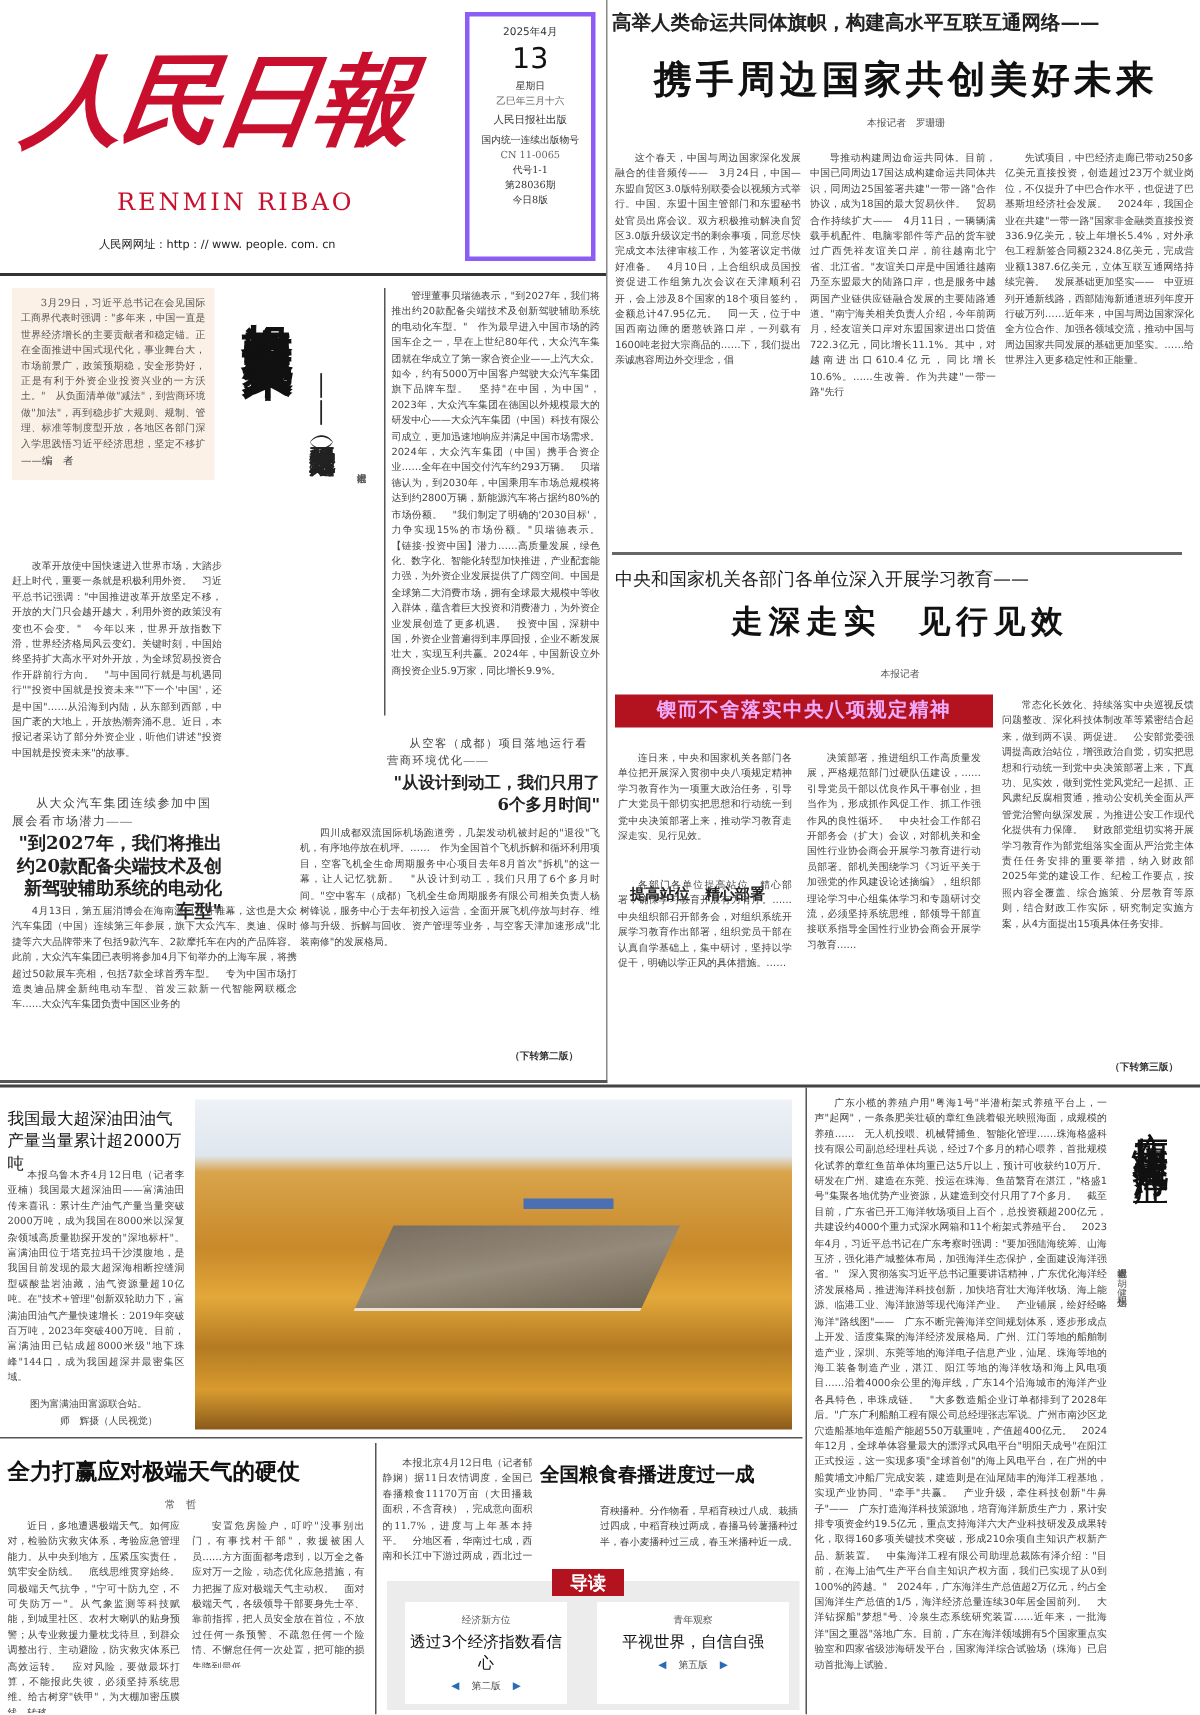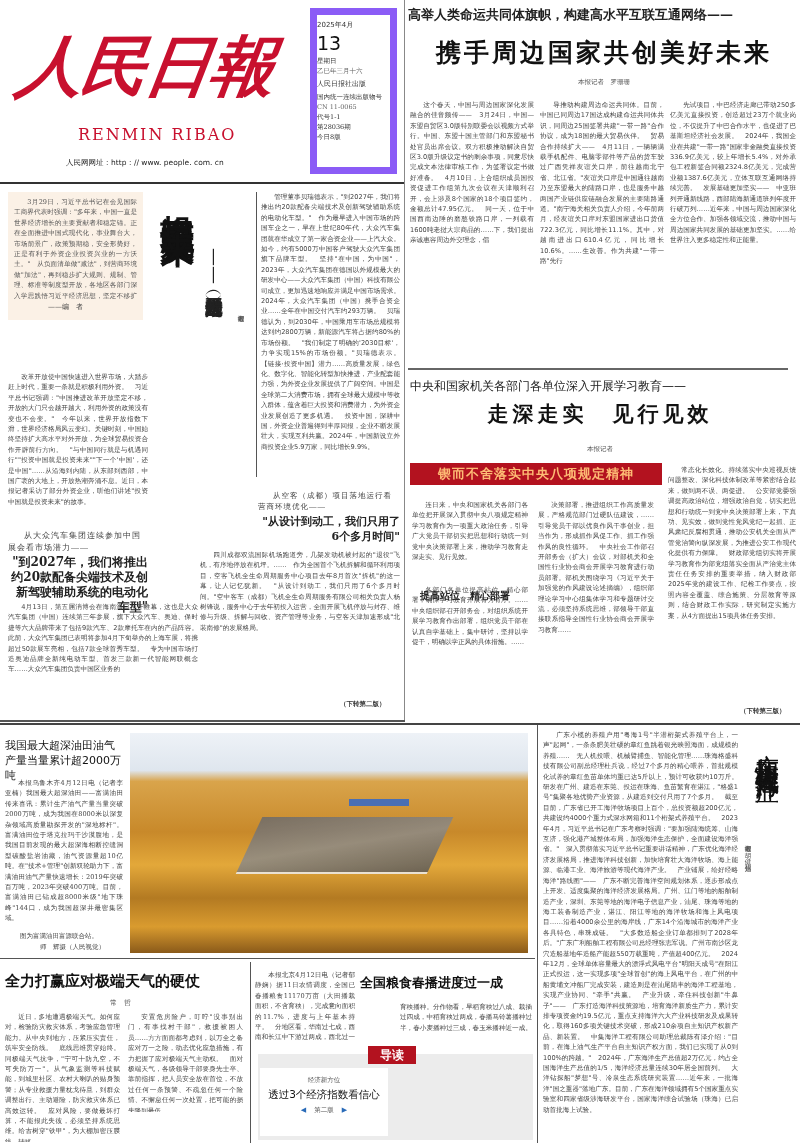--- a/index.html
+++ b/index.html
@@ -6,31 +6,31 @@
 html,body{width:800px;height:1143px;overflow:hidden;background:#fff}
 body{font-family:"DejaVu Sans","Liberation Sans",sans-serif;color:#222;position:relative}
 .abs{position:absolute}
 .txt{font-size:6.6px;line-height:10.4px;color:#444;text-align:justify;overflow:hidden}
 .serif{font-family:"DejaVu Serif","Liberation Serif",serif}
 .rule{position:absolute;background:#333}
 
 .logo{left:18px;top:6px;width:270px;height:120px;color:#c8102e;font-family:"DejaVu Serif","Liberation Serif",serif;font-size:66px;font-weight:bold;letter-spacing:-2px;font-style:italic;transform:skewX(-8deg);line-height:120px}
 .logo-en{left:78px;top:125px;color:#c8102e;font-family:"DejaVu Serif","Liberation Serif",serif;font-size:16px;letter-spacing:2px}
 .website{left:66px;top:158px;font-size:7.5px;color:#222}
-.datebox{left:310px;top:8px;width:87px;height:166px;border:7px solid #8b5cf6;font-size:6.5px;line-height:10px;color:#333;padding-top:5px}
+.datebox{left:310px;top:8px;width:87px;height:166px;border:3px solid #8b5cf6;text-align:center;font-size:6.5px;line-height:10px;color:#333;padding-top:5px}
 .datebox .day{font-size:19px;line-height:26px;color:#111}
 .headline-top{left:408px;top:6px;width:392px;font-family:"DejaVu Serif","Liberation Serif",serif;font-size:13px;font-weight:bold;color:#222}
 .headline-main{left:408px;top:36px;width:392px;text-align:center;font-size:25px;font-weight:bold;letter-spacing:3px;color:#111}
 .byline{font-size:6.5px;color:#555;text-align:center;font-family:"DejaVu Serif","Liberation Serif",serif}
 .sidebox{left:8px;top:192px;width:135px;height:128px;background:#fbf1e6;padding:5px 6px;font-family:"DejaVu Serif","Liberation Serif",serif}
 .vert-big{writing-mode:vertical-rl;font-size:34px;font-weight:900;color:#111;letter-spacing:2px;line-height:40px}
 .vert-sub{writing-mode:vertical-rl;font-family:"DejaVu Serif","Liberation Serif",serif;font-size:18px;color:#222;line-height:22px}
 .subhead{font-family:"DejaVu Serif","Liberation Serif",serif;font-size:12px;font-weight:bold;color:#222;line-height:15px}
 .kicker{font-family:Liberation Serif, serif;font-size:8px;color:#444;letter-spacing:1px}
-.redbar{background:#b3121f;color:#fdba74;font-weight:bold;font-size:13px;text-align:center;line-height:22px;letter-spacing:1px}
+.redbar{background:#b3121f;color:#f0abfc;font-weight:bold;font-size:13px;text-align:center;line-height:22px;letter-spacing:1px}
 .photo{background:linear-gradient(180deg,#eef2f7 0%,#dfe6ee 17%,#d9a44b 22%,#c8892a 45%,#e3a83a 60%,#b37a22 75%,#d99b2f 88%,#8a5a1a 100%)}
 .photo .plant{position:absolute;left:30%;top:38%;width:48%;height:26%;background:linear-gradient(170deg,#6c6a6a,#8d8b88 50%,#5c5a58);transform:skewX(-25deg);opacity:.85;border-bottom:2px solid #eee}
 .photo .bldg{position:absolute;left:55%;top:30%;width:15%;height:3%;background:#4a6fb3}
 .daodu{background:#ececec}
 .daodu-card{background:#fff;text-align:center}
 .arrow{color:#2a6bb8;font-size:7px}
 </style>
 </head>
 <body>
 
@@ -57,21 +57,21 @@
 <div class="abs headline-top">高举人类命运共同体旗帜，构建高水平互联互通网络——</div>
 <div class="abs headline-main">携手周边国家共创美好未来</div>
 <div class="abs byline" style="left:408px;top:78px;width:392px">本报记者　罗珊珊</div>
 <div class="abs txt" style="left:410px;top:100px;width:124px;height:250px;text-indent:2em">这个春天，中国与周边国家深化发展融合的佳音频传——　3月24日，中国—东盟自贸区3.0版特别联委会以视频方式举行。中国、东盟十国主管部门和东盟秘书处官员出席会议。双方积极推动解决自贸区3.0版升级议定书的剩余事项，同意尽快完成文本法律审核工作，为签署议定书做好准备。　4月10日，上合组织成员国投资促进工作组第九次会议在天津顺利召开，会上涉及8个国家的18个项目签约，金额总计47.95亿元。　同一天，位于中国西南边陲的磨憨铁路口岸，一列载有1600吨老挝大宗商品的……下，我们提出亲诚惠容周边外交理念，倡</div>
 <div class="abs txt" style="left:540px;top:100px;width:124px;height:250px;text-indent:2em">导推动构建周边命运共同体。目前，中国已同周边17国达成构建命运共同体共识，同周边25国签署共建"一带一路"合作协议，成为18国的最大贸易伙伴。　贸易合作持续扩大——　4月11日，一辆辆满载手机配件、电脑零部件等产品的货车驶过广西凭祥友谊关口岸，前往越南北宁省、北江省。"友谊关口岸是中国通往越南乃至东盟最大的陆路口岸，也是服务中越两国产业链供应链融合发展的主要陆路通道。"南宁海关相关负责人介绍，今年前两月，经友谊关口岸对东盟国家进出口货值722.3亿元，同比增长11.1%。其中，对越南进出口610.4亿元，同比增长10.6%。……生改善。作为共建"一带一路"先行</div>
 <div class="abs txt" style="left:670px;top:100px;width:126px;height:250px;text-indent:2em">先试项目，中巴经济走廊已带动250多亿美元直接投资，创造超过23万个就业岗位，不仅提升了中巴合作水平，也促进了巴基斯坦经济社会发展。　2024年，我国企业在共建"一带一路"国家非金融类直接投资336.9亿美元，较上年增长5.4%，对外承包工程新签合同额2324.8亿美元，完成营业额1387.6亿美元，立体互联互通网络持续完善。　发展基础更加坚实——　中亚班列开通新线路，西部陆海新通道班列年度开行破万列……近年来，中国与周边国家深化全方位合作、加强各领域交流，推动中国与周边国家共同发展的基础更加坚实。……给世界注入更多稳定性和正能量。</div>
 <div class="rule" style="left:408px;top:368px;width:380px;height:2px;background:#666"></div>
 
 <div class="abs sidebox">
   <div class="txt serif" style="height:105px;text-indent:2em;color:#555">3月29日，习近平总书记在会见国际工商界代表时强调："多年来，中国一直是世界经济增长的主要贡献者和稳定锚。正在全面推进中国式现代化，事业舞台大，市场前景广，政策预期稳，安全形势好，正是有利于外资企业投资兴业的一方沃土。"　从负面清单做"减法"，到营商环境做"加法"，再到稳步扩大规则、规制、管理、标准等制度型开放，各地区各部门深入学思践悟习近平经济思想，坚定不移扩大高水平对外开放。　近日，本报记者奔赴一线，聆听外资外贸企业的心声，探寻创新活力，触摸发展脉动，见证一个个勇于开拓、深耕中国、双向奔赴的故事。</div>
-  <div style="text-align:center;font-size:7px;color:#444;padding-right:20px">——编　者</div>
+  <div style="text-align:left;font-size:7px;color:#444;padding-right:20px">——编　者</div>
 </div>
 <div class="abs vert-big" style="left:158px;top:188px;height:420px">投资中国就是投资未来</div>
 <div class="abs vert-sub" style="left:203px;top:248px;height:380px">——坚定不移推进高水平对外开放观察（上）</div>
 <div class="abs serif" style="left:236px;top:310px;writing-mode:vertical-rl;font-size:6.5px;color:#555">本报记者</div>
 
 <div class="abs txt" style="left:8px;top:372px;width:140px;height:140px;text-indent:2em">改革开放使中国快速进入世界市场，大踏步赶上时代，重要一条就是积极利用外资。　习近平总书记强调："中国推进改革开放坚定不移，开放的大门只会越开越大，利用外资的政策没有变也不会变。"　今年以来，世界开放指数下滑，世界经济格局风云变幻。关键时刻，中国始终坚持扩大高水平对外开放，为全球贸易投资合作开辟前行方向。　"与中国同行就是与机遇同行""投资中国就是投资未来""下一个'中国'，还是中国"……从沿海到内陆，从东部到西部，中国广袤的大地上，开放热潮奔涌不息。近日，本报记者采访了部分外资企业，听他们讲述"投资中国就是投资未来"的故事。</div>
 <div class="abs kicker" style="left:8px;top:530px;width:140px;line-height:12px;text-indent:2em">从大众汽车集团连续参加中国展会看市场潜力——</div>
 <div class="abs subhead" style="left:8px;top:555px;width:140px;text-align:right">"到2027年，我们将推出约20款配备尖端技术及创新驾驶辅助系统的电动化车型"</div>
 <div class="abs txt" style="left:8px;top:602px;width:190px;height:100px;text-indent:2em">4月13日，第五届消博会在海南海口拉开帷幕，这也是大众汽车集团（中国）连续第三年参展，旗下大众汽车、奥迪、保时捷等六大品牌带来了包括9款汽车、2款摩托车在内的产品阵容。　此前，大众汽车集团已表明将参加4月下旬举办的上海车展，将携超过50款展车亮相，包括7款全球首秀车型。　专为中国市场打造奥迪品牌全新纯电动车型、首发三款新一代智能网联概念车……大众汽车集团负责中国区业务的</div>
 
@@ -118,22 +118,31 @@
   <span style="display:inline-block;width:11px;height:11px;background:#b3121f;color:#fff;font-size:9px;line-height:11px;text-align:center;margin-right:3px">R</span><span>今日谈</span>
 </div>
 <div class="rule" style="left:250px;top:962px;width:1px;height:181px;background:#555"></div>
 
 <div class="abs" style="left:360px;top:974px;font-size:13px;font-weight:bold;color:#111">全国粮食春播进度过一成</div>
 <div class="abs txt serif" style="left:255px;top:970px;width:100px;height:72px;text-indent:2em">本报北京4月12日电（记者郁静娴）据11日农情调度，全国已春播粮食11170万亩（大田播栽面积，不含育秧），完成意向面积的11.7%，进度与上年基本持平。　分地区看，华南过七成，西南和长江中下游过两成，西北过一成，东北开始</div>
 <div class="abs txt" style="left:400px;top:1002px;width:132px;height:40px">育秧播种。分作物看，早稻育秧过八成、栽插过四成，中稻育秧过两成，春播马铃薯播种过半，春小麦播种过三成，春玉米播种近一成。</div>
 
 <div class="abs daodu" style="left:258px;top:1054px;width:275px;height:86px">
   <div class="abs" style="left:110px;top:-8px;width:48px;height:18px;background:#b3121f;color:#fff;font-weight:bold;font-size:12px;text-align:center;line-height:18px">导读</div>
-  <div class="abs daodu-card" style="left:2px;top:14px;width:128px;height:68px">
+  <div class="abs daodu-card" style="left:12px;top:14px;width:108px;height:68px">
     <div class="serif" style="font-size:6.5px;color:#555;margin-top:8px">经济新方位</div>
     <div style="font-size:10.5px;color:#111;margin-top:3px">透过3个经济指数看信心</div>
     <div style="margin-top:4px;font-size:6.5px;color:#555">
       <span class="arrow">◀</span>
       <span style="margin:0 6px">第二版</span>
       <span class="arrow">▶</span>
     </div>
   </div>
+  <div class="abs daodu-card" style="left:140px;top:14px;width:128px;height:68px">
+    <div class="serif" style="font-size:6.5px;color:#555;margin-top:8px">青年观察</div>
+    <div style="font-size:10.5px;color:#111;margin-top:3px">平视世界，自信自强</div>
+    <div style="margin-top:4px;font-size:6.5px;color:#555">
+      <span class="arrow">◀</span>
+      <span style="margin:0 6px">第五版</span>
+      <span class="arrow">▶</span>
+    </div>
+  </div>
 </div>
 
 </body></html>

